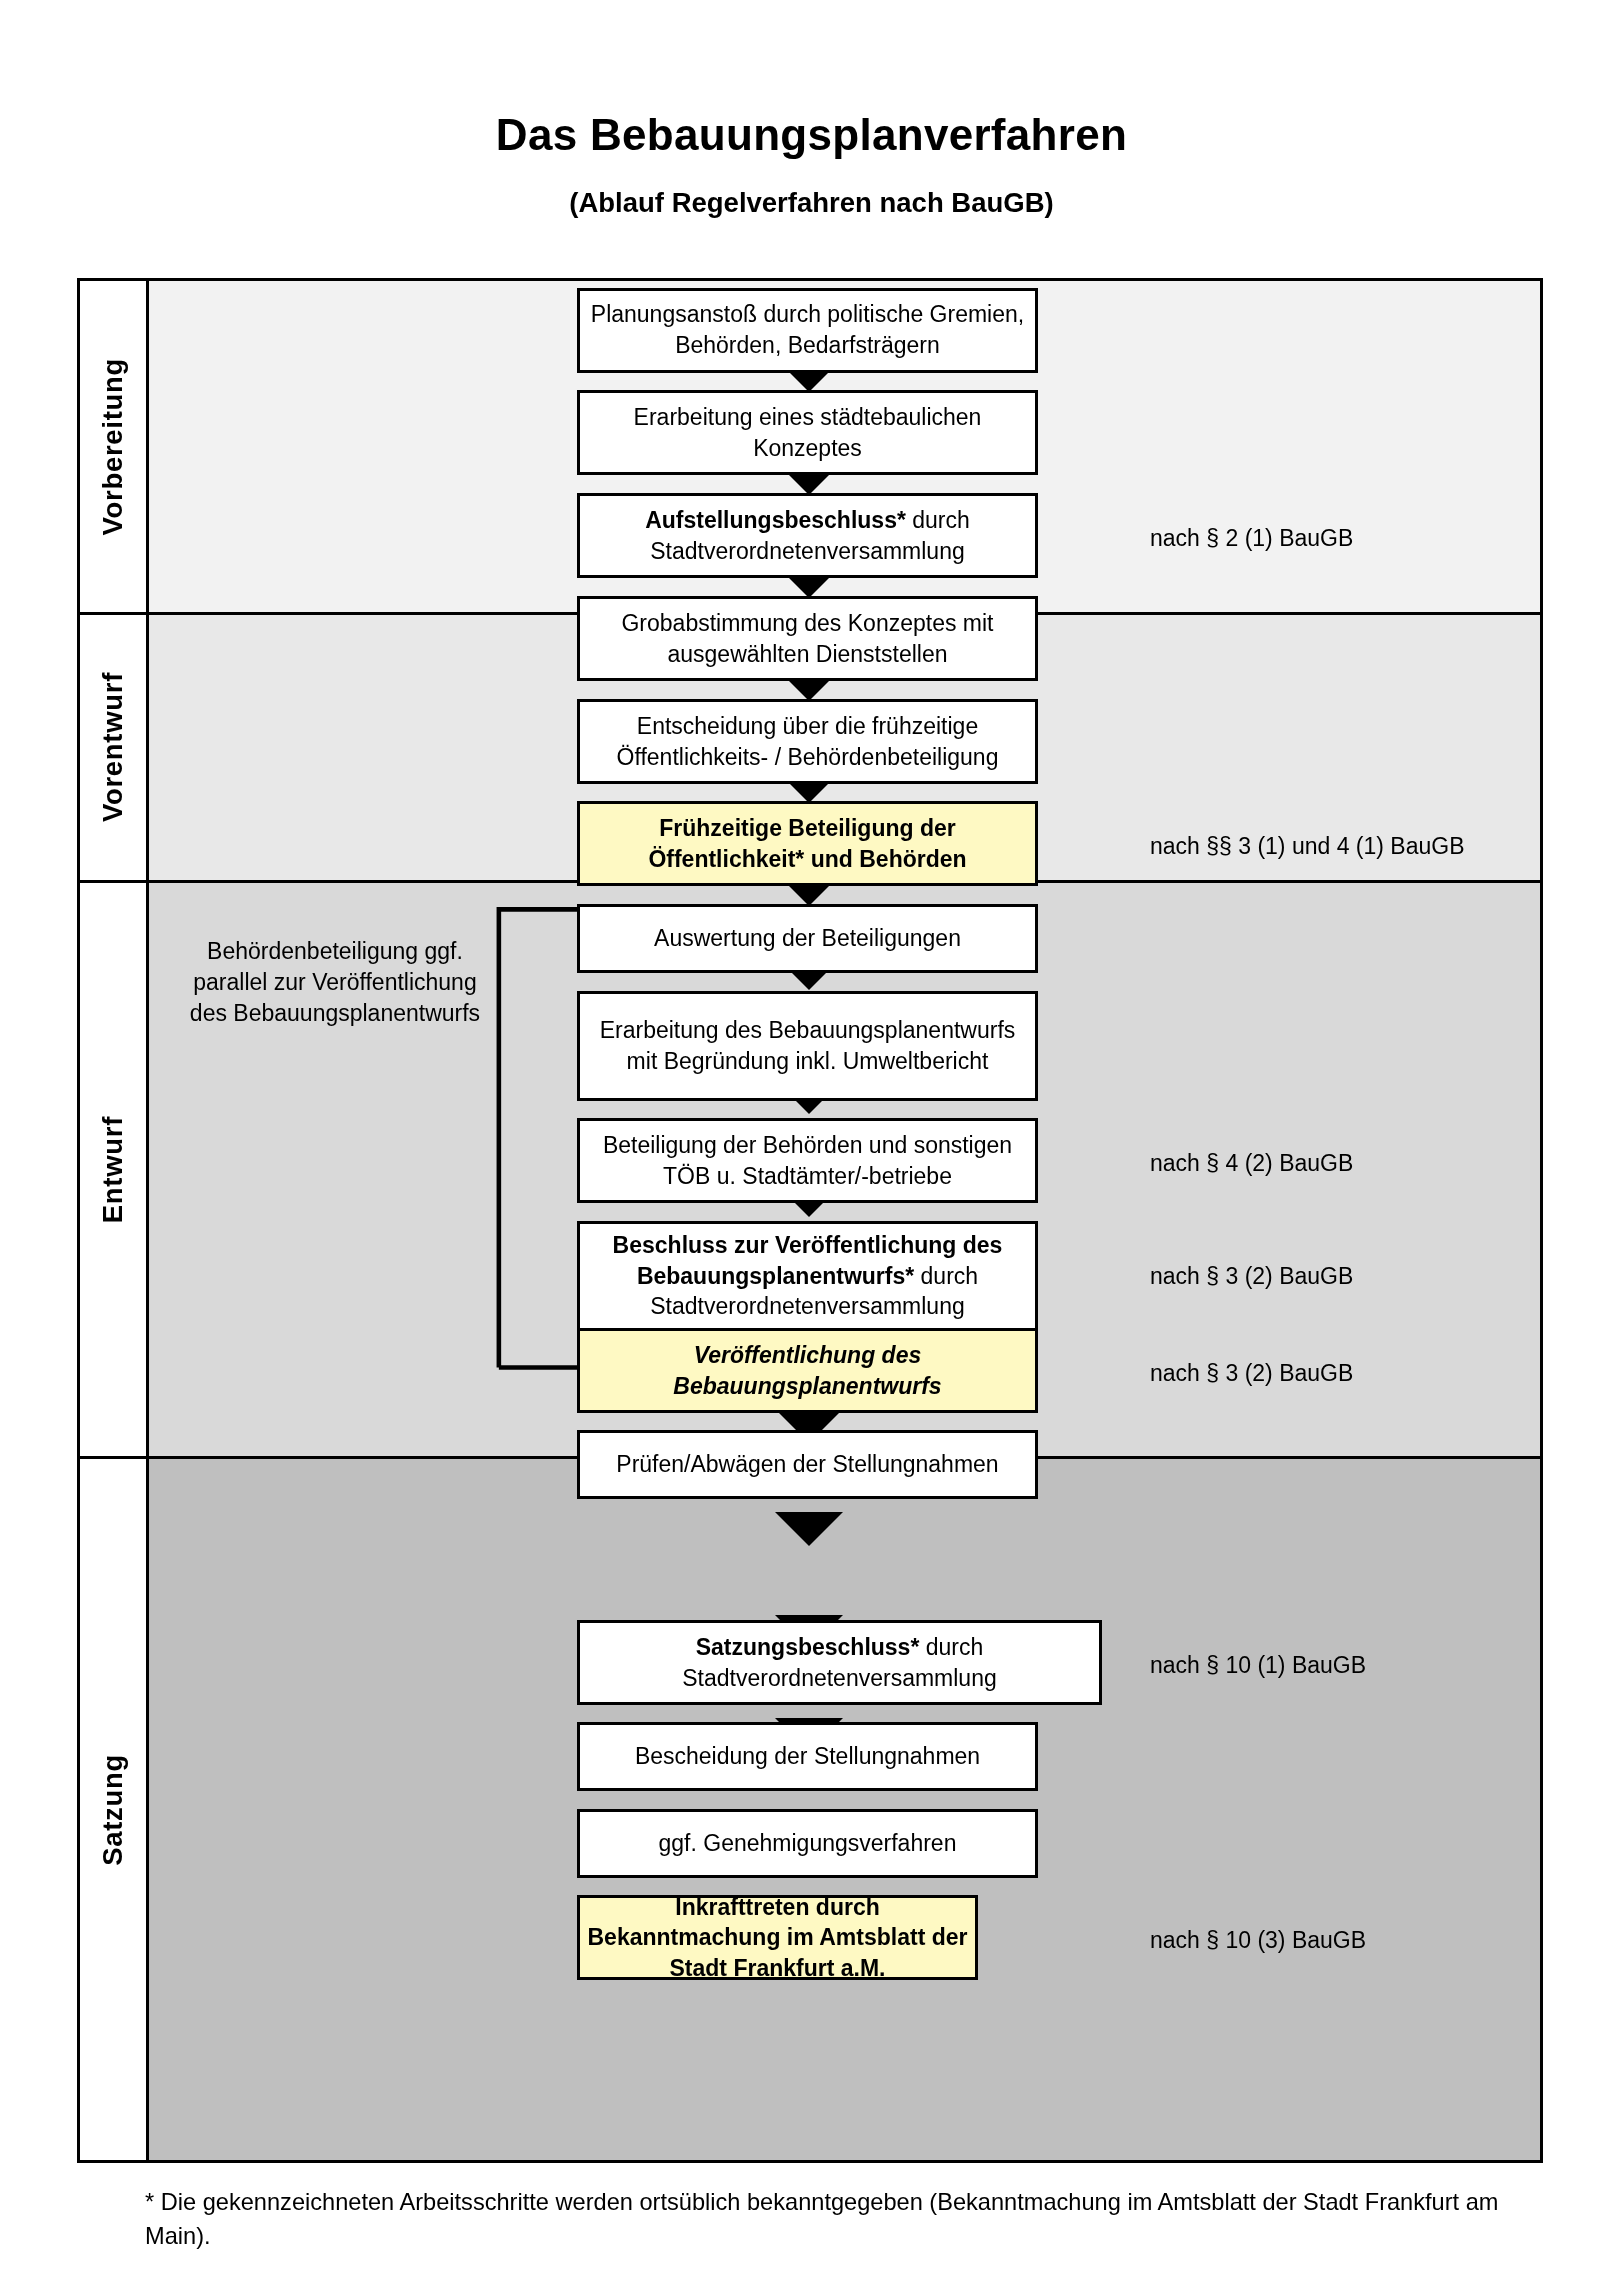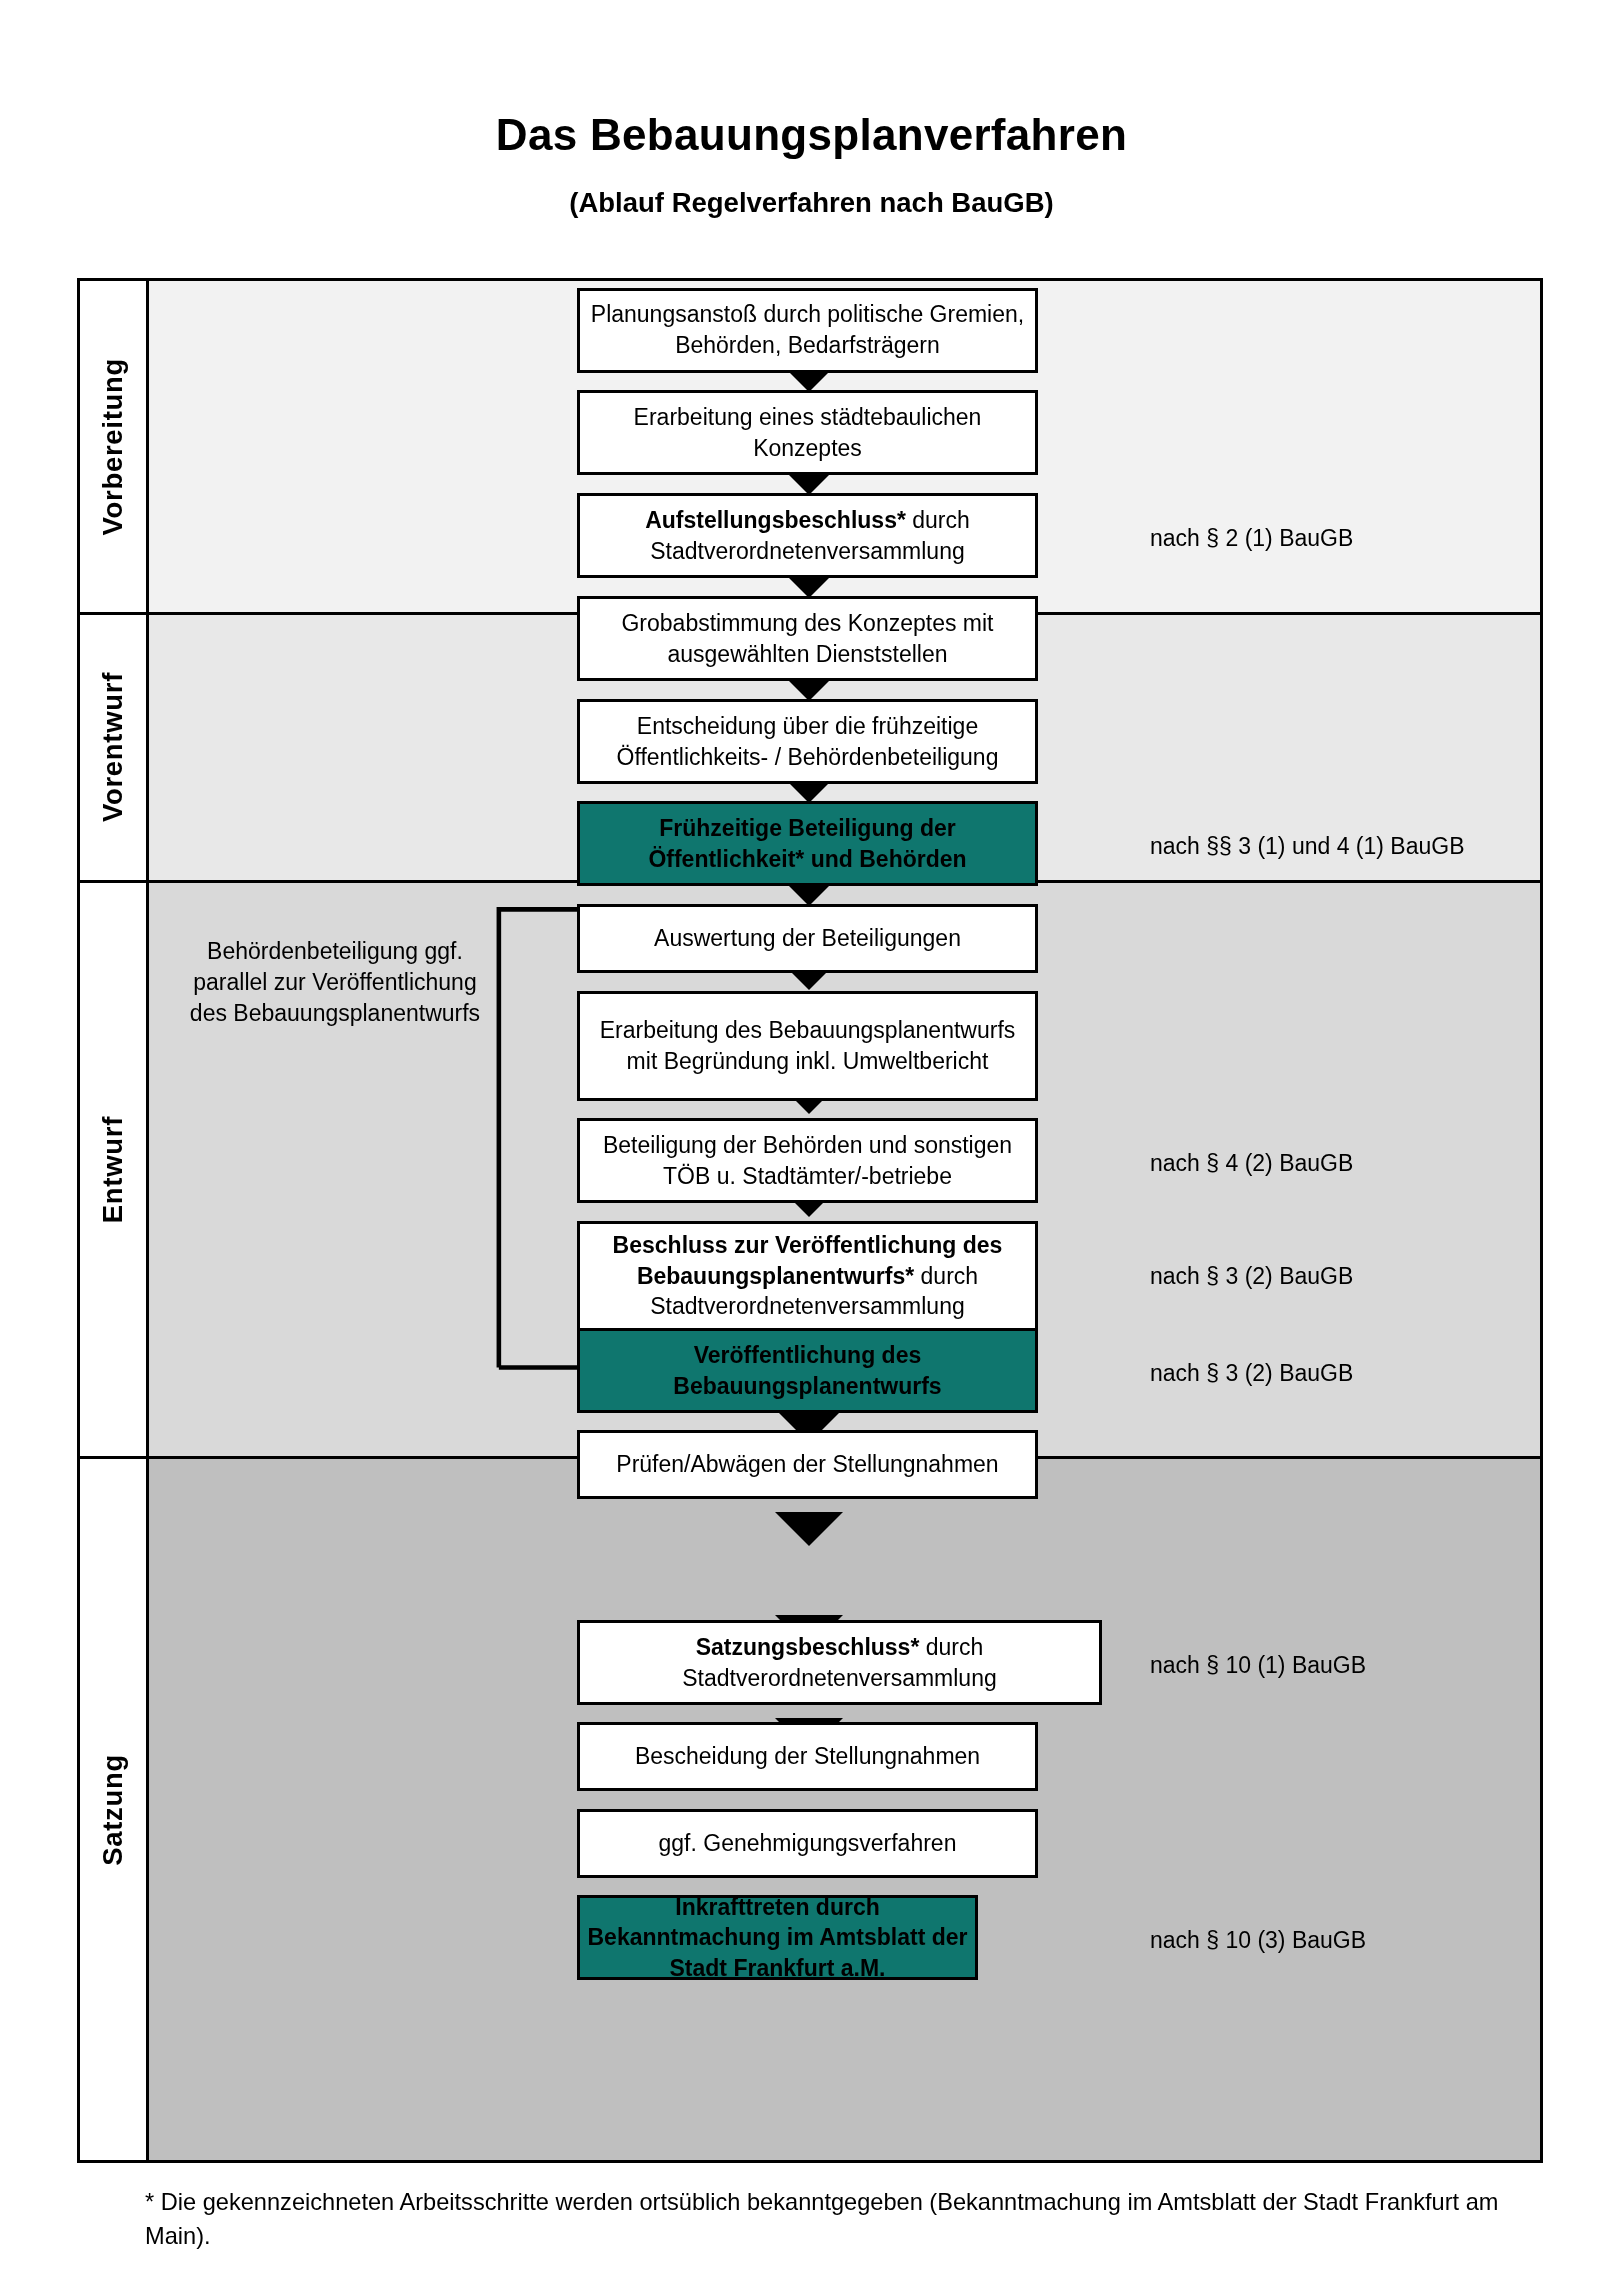--- a/index.html
+++ b/index.html
@@ -89,21 +89,21 @@
     border: 3.3px solid #000;
     background: #ffffff;
     display: flex;
     align-items: center;
     justify-content: center;
     text-align: center;
     font-size: 23px;
     line-height: 1.33;
     padding: 2.6px 6.5px;
   }
-  .fbox.blue { background: #0f766e; font-weight: bold; }
+  .fbox.blue { background: #fef9c3; font-weight: bold; }
   .fbox b { font-weight: bold; }
 
   
   .darrow {
     position: absolute;
     width: 0; height: 0;
     border-left: 34px solid transparent;
     border-right: 34px solid transparent;
     border-top: 34px solid #000;
   }
@@ -238,21 +238,21 @@
   </div>
 
   <div class="fbox" id="box-s9" style="left:497px; top:837px; width:461px; height:85px;">
     <span>Beteiligung der Behörden und sonstigen TÖB u. Stadtämter/-betriebe</span>
   </div>
 
   <div class="fbox" id="box-s10" style="left:497px; top:940px; width:461px; height:110px;">
     <span><b>Beschluss zur Veröffentlichung des Bebauungsplanentwurfs*</b><span> durch Stadtverordnetenversammlung</span></span>
   </div>
 
-  <div class="fbox blue" id="box-s11" style="left:497px; top:1047px; width:461px; height:85px;">
+  <div class="fbox blue" id="box-s11" style="left:497px; top:1047px; width:461px; height:85px;font-style:italic;">
     <span>Veröffentlichung des Bebauungsplanentwurfs</span>
   </div>
 
   <div class="fbox" id="box-s12" style="left:497px; top:1149px; width:461px; height:69px;">
     <span>Prüfen/Abwägen der Stellungnahmen</span>
   </div>
 
 
   <div class="fbox" id="box-s14" style="left:497px; top:1339px; width:525px; height:85px;">
     <span><b>Satzungsbeschluss*</b><span> durch Stadtverordnetenversammlung</span></span>

